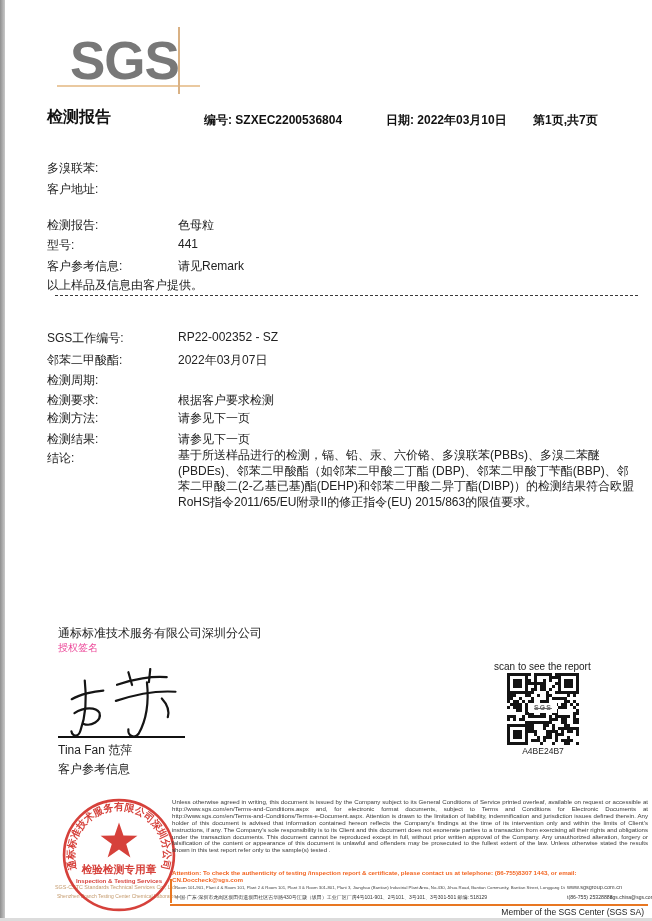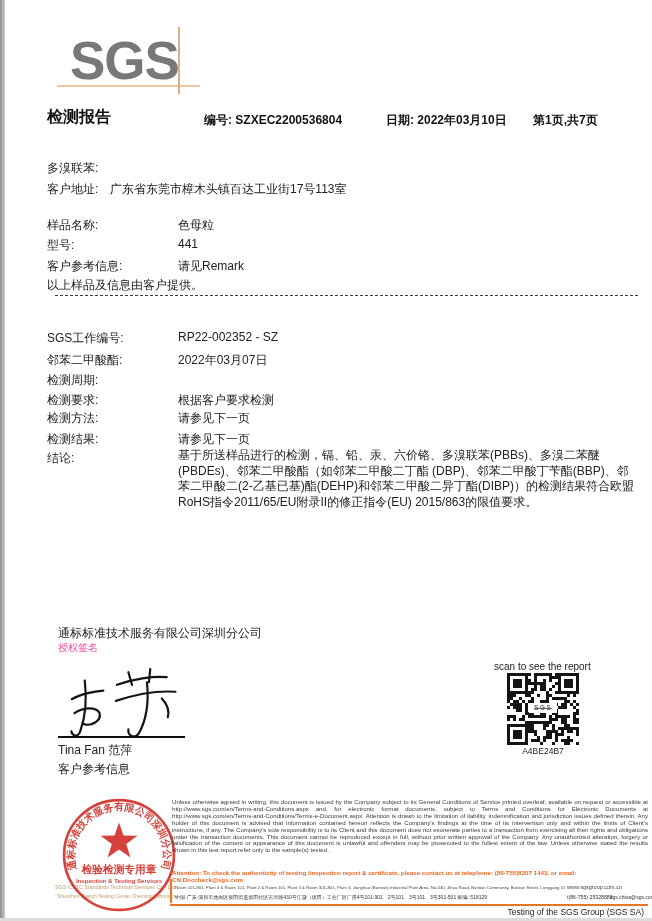--- a/index.html
+++ b/index.html
@@ -70,24 +70,23 @@
   <div class="abs title">检测报告</div>
   <div class="abs hmeta" style="left:204px">编号: SZXEC2200536804</div>
   <div class="abs hmeta" style="left:386px">日期: 2022年03月10日</div>
   <div class="abs hmeta" style="left:533px">第1页,共7页</div>
 
   <div class="row" style="top:160px">
     <span class="lbl w63">多溴联苯:</span>
   </div>
   <div class="row" style="top:181px">
     <span class="lbl w63">客户地址:</span>
-    <span>广东省东莞市樟木头镇百达工业街17号113室</span>
   </div>
   <div class="row" style="top:217px">
-    <span class="lbl w131">样品名称:</span>
+    <span class="lbl w131">检测报告:</span>
     <span>色母粒</span>
   </div>
   <div class="row" style="top:237px">
     <span class="lbl w131">型号:</span>
     <span>441</span>
   </div>
   <div class="row" style="top:258px">
     <span class="lbl w131">客户参考信息:</span>
     <span>请见Remark</span>
   </div>
@@ -470,15 +469,15 @@
 
   <div class="abs disclaimer">Unless otherwise agreed in writing, this document is issued by the Company subject to its General Conditions of Service printed overleaf, available on request or accessible at http://www.sgs.com/en/Terms-and-Conditions.aspx and, for electronic format documents, subject to Terms and Conditions for Electronic Documents at http://www.sgs.com/en/Terms-and-Conditions/Terms-e-Document.aspx. Attention is drawn to the limitation of liability, indemnification and jurisdiction issues defined therein. Any holder of this document is advised that information contained hereon reflects the Company's findings at the time of its intervention only and within the limits of Client's instructions, if any. The Company's sole responsibility is to its Client and this document does not exonerate parties to a transaction from exercising all their rights and obligations under the transaction documents. This document cannot be reproduced except in full, without prior written approval of the Company. Any unauthorized alteration, forgery or falsification of the content or appearance of this document is unlawful and offenders may be prosecuted to the fullest extent of the law. Unless otherwise stated the results shown in this test report refer only to the sample(s) tested .</div>
   <div class="abs attention">Attention: To check the authenticity of testing /inspection report &amp; certificate, please contact us at telephone: (86-755)8307 1443, or email: CN.Doccheck@sgs.com</div>
   <div class="abs f-vline"></div>
   <div class="abs addr-en">Room 101-901, Plant 4 &amp; Room 101, Plant 2 &amp; Room 101, Plant 3 &amp; Room 301-801, Plant 3, Jianghao (Bantian) Industrial Plant Area, No.430, Jihua Road, Bantian Community, Bantian Street, Longgang District, Shenzhen, Guangdong, China 518129</div>
   <div class="abs website">www.sgsgroup.com.cn</div>
   <div class="abs addr-cn">中国·广东·深圳市龙岗区坂田街道坂田社区吉华路430号江灏（坂田）工业厂区厂房4号101-901、2号101、3号101、3号301-501 邮编: 518129</div>
   <div class="abs phone">t(86-755) 25328888</div>
   <div class="abs email">sgs.china@sgs.com</div>
   <div class="abs f-hline"></div>
-  <div class="abs member">Testing of the SGS Group (SGS SA)</div>
+  <div class="abs member">Member of the SGS Center (SGS SA)</div>
 
 </div>
 
 </body></html>

